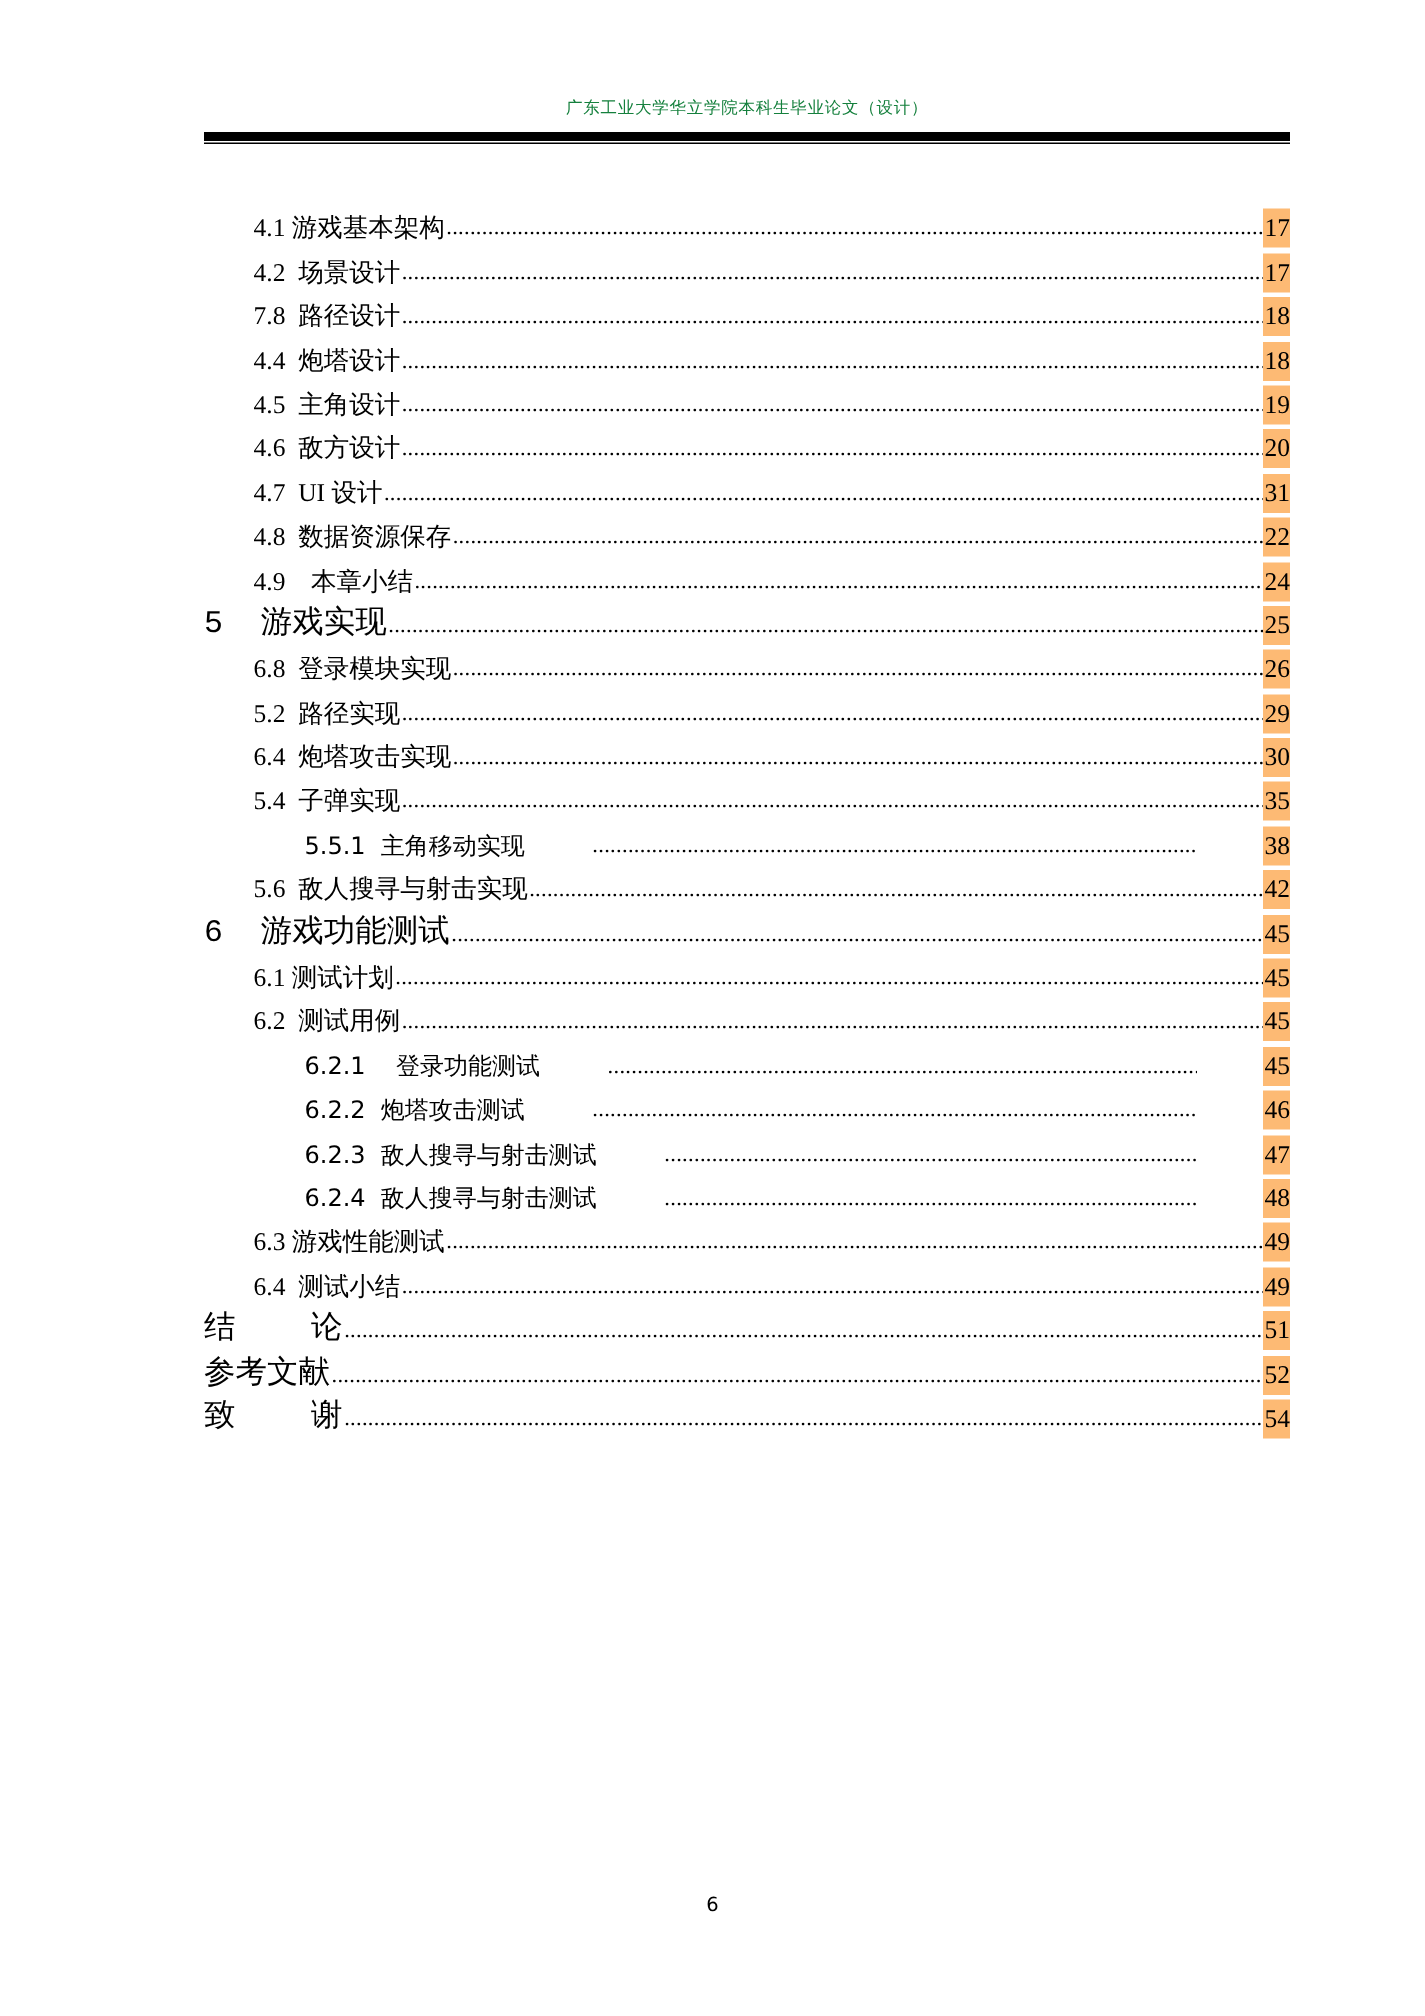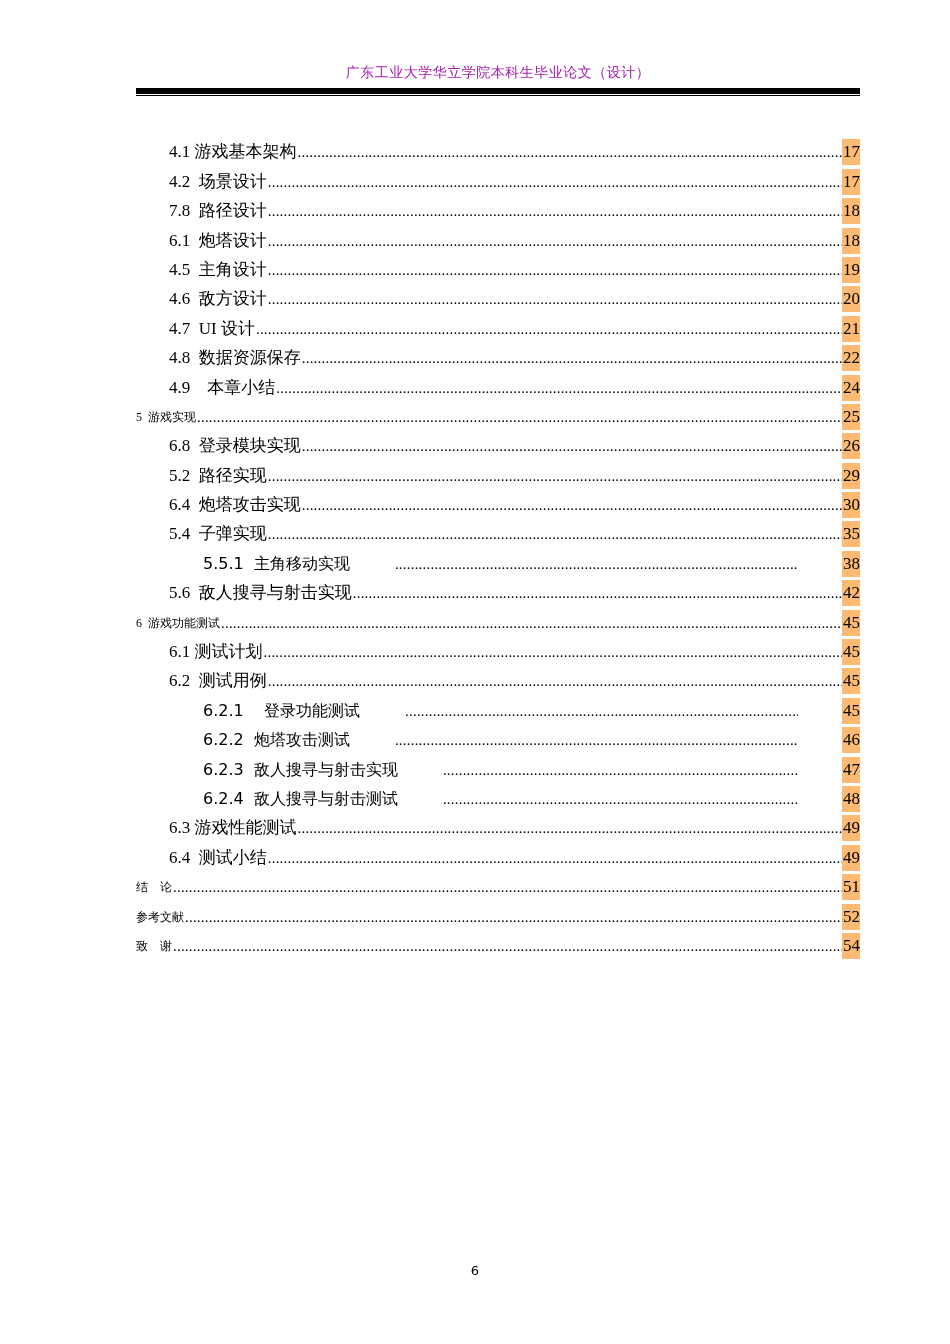--- a/index.html
+++ b/index.html
@@ -1,33 +1,33 @@
 <!DOCTYPE html>
 <html><head>
   <meta charset="utf-8">
   <style>
     html, body { margin: 0; padding: 0; background: #ffffff; }
     body { width: 950px; height: 1344px; position: relative; overflow: hidden;
            font-family: "Liberation Serif", "DejaVu Serif", serif; color: #000; }
     .header-title { position: absolute; top: 64px; left: 136px; width: 724px; text-align: center;
-                    font-size: 14px; letter-spacing: 0.5px; color: #a21caf; }
+                    font-size: 11px; letter-spacing: 0.5px; color: #15803d; }
     .header-rule { position: absolute; top: 88px; left: 136px; width: 724px; height: 5px;
                    background: #000; border-bottom: 1px solid #000; }
     .header-rule::after { content: ""; position: absolute; left: 0; right: 0; bottom: -3px; height: 1px; background: #000; }
     .toc { position: absolute; top: 136px; left: 136px; width: 724px; }
     .toc-row { position: relative; height: 29.4px; line-height: 26px; font-size: 17px;
                display: flex; align-items: flex-end; }
     .toc-row .label { white-space: pre; background: #fff; position: relative; z-index: 1; padding-right: 1px; }
     .toc-row .leader { flex: 1; overflow: hidden; white-space: nowrap; position: relative; bottom: 0; }
     .toc-row .leader::after { content: "................................................................................................................................................................................................................................................"; letter-spacing: 0.2px; font-size: 15px; }
     .toc-row .page { background: #fdba74; padding-left: 1px; }
     .lvl1 { padding-left: 0; }
     .lvl2 { padding-left: 33px; }
     .lvl3 { padding-left: 67px; gap: 44px; }
-    .lvl1 .label { font-family: Liberation Serif, serif; font-size: 12px; }
+    .lvl1 .label { font-family: Liberation Mono, monospace; font-size: 21px; }
     .lvl3 .label { font-family: "DejaVu Sans", "Liberation Sans", sans-serif; font-size: 16px; }
     .page-number { position: absolute; top: 1263px; left: 0; width: 950px; text-align: center;
                    font-size: 13px; font-family: "DejaVu Sans", sans-serif; }
   </style>
 </head>
 <body>
 
 <div class="header-title">广东工业大学华立学院本科生毕业论文（设计）</div>
 <div class="header-rule"></div>
 
@@ -41,38 +41,38 @@
       <span class="label">4.2  场景设计</span>
       <span class="leader"></span>
       <span class="page">17</span>
     </div>
     <div class="toc-row lvl2">
       <span class="label">7.8  路径设计</span>
       <span class="leader"></span>
       <span class="page">18</span>
     </div>
     <div class="toc-row lvl2">
-      <span class="label">6.1  炮塔设计</span>
+      <span class="label">4.4  炮塔设计</span>
       <span class="leader"></span>
       <span class="page">18</span>
     </div>
     <div class="toc-row lvl2">
       <span class="label">4.5  主角设计</span>
       <span class="leader"></span>
       <span class="page">19</span>
     </div>
     <div class="toc-row lvl2">
       <span class="label">4.6  敌方设计</span>
       <span class="leader"></span>
       <span class="page">20</span>
     </div>
     <div class="toc-row lvl2">
       <span class="label">4.7  UI 设计</span>
       <span class="leader"></span>
-      <span class="page">21</span>
+      <span class="page">31</span>
     </div>
     <div class="toc-row lvl2">
       <span class="label">4.8  数据资源保存</span>
       <span class="leader"></span>
       <span class="page">22</span>
     </div>
     <div class="toc-row lvl2">
       <span class="label">4.9    本章小结</span>
       <span class="leader"></span>
       <span class="page">24</span>
@@ -131,21 +131,21 @@
       <span class="label">6.2.1    登录功能测试</span>
       <span class="leader"></span>
       <span class="page">45</span>
     </div>
     <div class="toc-row lvl3">
       <span class="label">6.2.2  炮塔攻击测试</span>
       <span class="leader"></span>
       <span class="page">46</span>
     </div>
     <div class="toc-row lvl3">
-      <span class="label">6.2.3  敌人搜寻与射击实现</span>
+      <span class="label">6.2.3  敌人搜寻与射击测试</span>
       <span class="leader"></span>
       <span class="page">47</span>
     </div>
     <div class="toc-row lvl3">
       <span class="label">6.2.4  敌人搜寻与射击测试</span>
       <span class="leader"></span>
       <span class="page">48</span>
     </div>
     <div class="toc-row lvl2">
       <span class="label">6.3 游戏性能测试</span>

